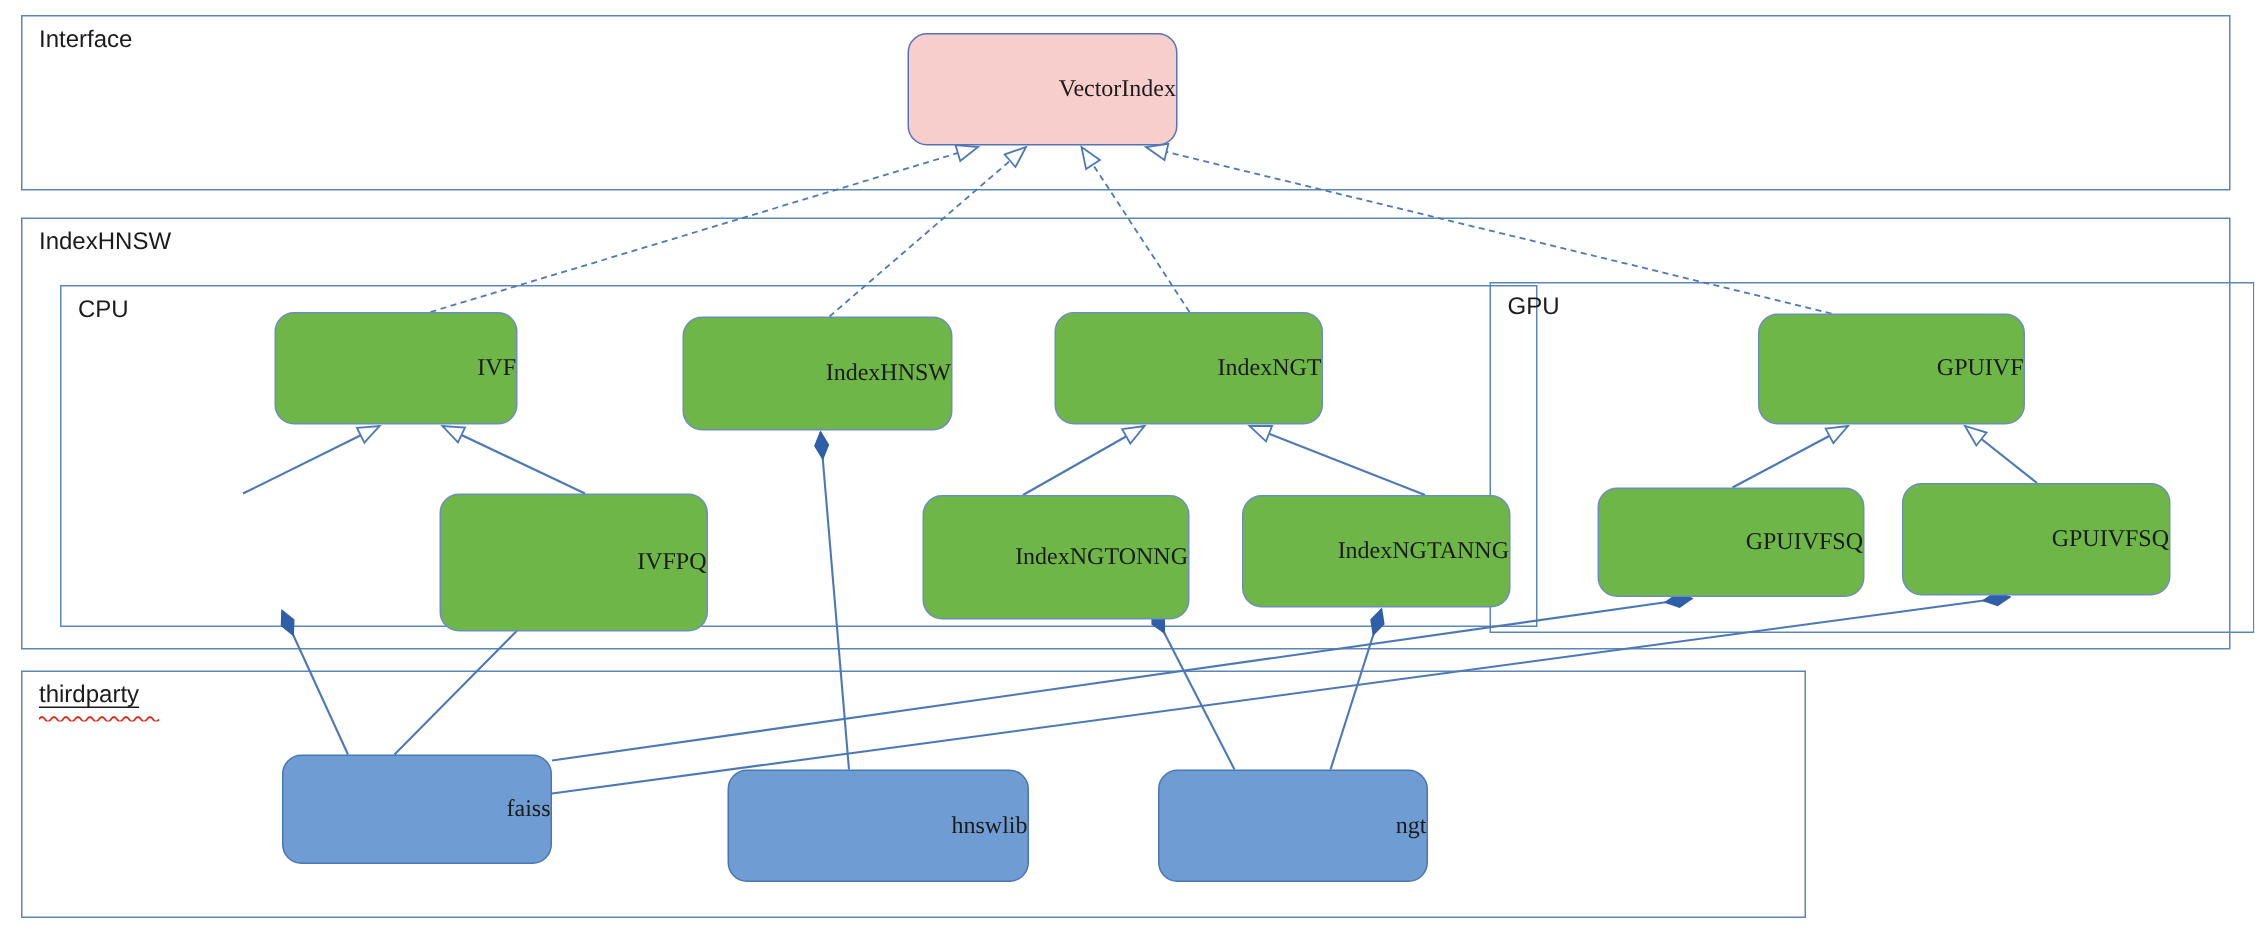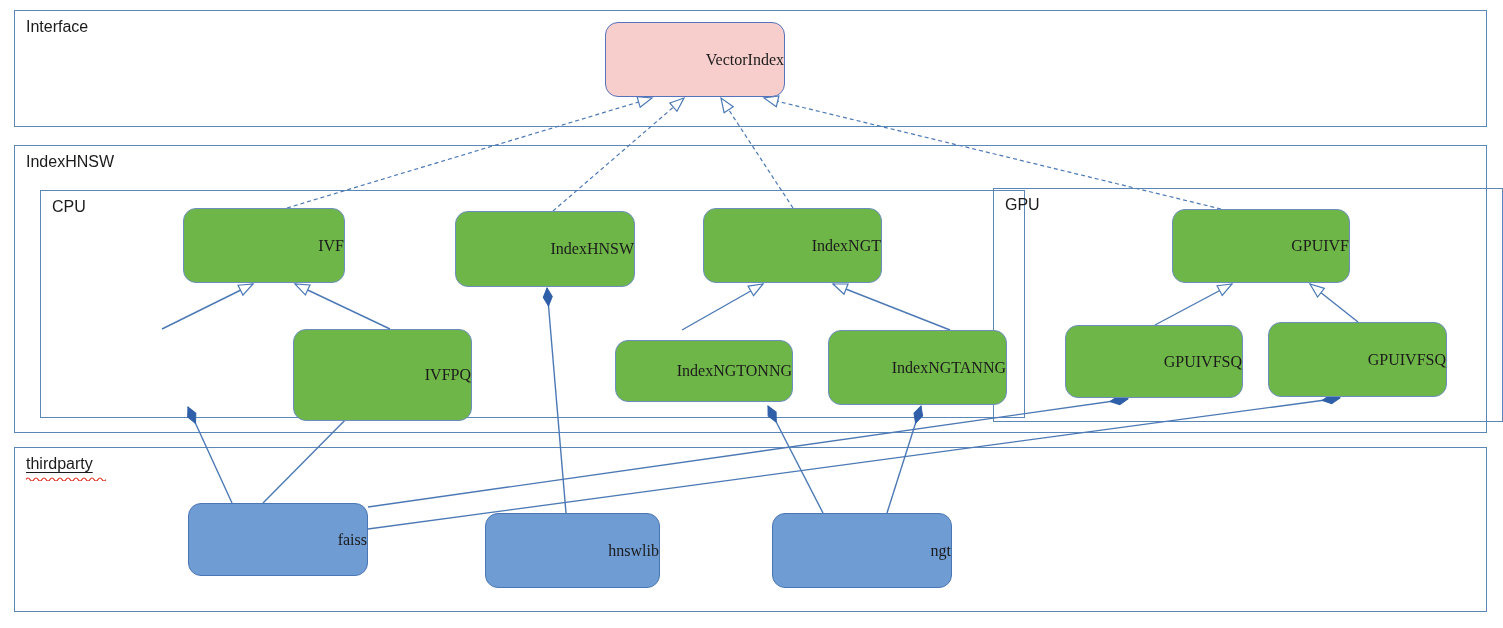--- a/index.html
+++ b/index.html
@@ -76,21 +76,21 @@
   </div>
 
   <div class="container" style="left:40px;top:190px;width:985px;height:228px;">
     <span class="clabel">CPU</span>
   </div>
 
   <div class="container" style="left:993px;top:188px;width:510px;height:234px;">
     <span class="clabel">GPU</span>
   </div>
 
-  <div class="container" style="left:14px;top:447px;width:1473px;height:165px;">
+  <div class="container" style="left:14px;top:447px;width:1190px;height:165px;">
     <span class="clabel underlined">
       <span class="word">thirdparty</span>
       <svg class="squiggle" width="80" height="5" viewBox="0 0 80 5">
         <path d="M0 3.5 Q2 0.5 4 3.5 T8 3.5 T12 3.5 T16 3.5 T20 3.5 T24 3.5 T28 3.5 T32 3.5 T36 3.5 T40 3.5 T44 3.5 T48 3.5 T52 3.5 T56 3.5 T60 3.5 T64 3.5 T68 3.5 T72 3.5 T76 3.5 T80 3.5" fill="none" stroke="var(--squiggle)" stroke-width="1.2"></path>
       </svg>
     </span>
   </div>
 
   <svg class="edges">
     <defs>
@@ -134,21 +134,21 @@
 
   <div class="node green" style="left:703px;top:208px;width:179px;height:75px;">
     <span class="nlabel">IndexNGT</span>
   </div>
 
 
   <div class="node green" style="left:293px;top:329px;width:179px;height:92px;padding-left:25px;">
     <span class="nlabel">IVFPQ</span>
   </div>
 
-  <div class="node green" style="left:615px;top:340px;width:178px;height:62px;">
+  <div class="node green" style="left:615px;top:330px;width:178px;height:83px;">
     <span class="nlabel">IndexNGTONNG</span>
   </div>
 
   <div class="node green" style="left:828px;top:330px;width:179px;height:75px;">
     <span class="nlabel">IndexNGTANNG</span>
   </div>
 
   <div class="node green" style="left:1172px;top:209px;width:178px;height:74px;">
     <span class="nlabel">GPUIVF</span>
   </div>
@@ -158,21 +158,21 @@
   </div>
 
   <div class="node green" style="left:1268px;top:322px;width:179px;height:75px;">
     <span class="nlabel">GPUIVFSQ</span>
   </div>
 
   <div class="node blue" style="left:188px;top:503px;width:180px;height:73px;">
     <span class="nlabel">faiss</span>
   </div>
 
-  <div class="node blue" style="left:485px;top:513px;width:175px;height:75px;">
+  <div class="node blue" style="left:485px;top:513px;width:201px;height:75px;">
     <span class="nlabel">hnswlib</span>
   </div>
 
   <div class="node blue" style="left:772px;top:513px;width:180px;height:75px;padding-left:18px;">
     <span class="nlabel">ngt</span>
   </div>
 
 </div>
 
 </body></html>

